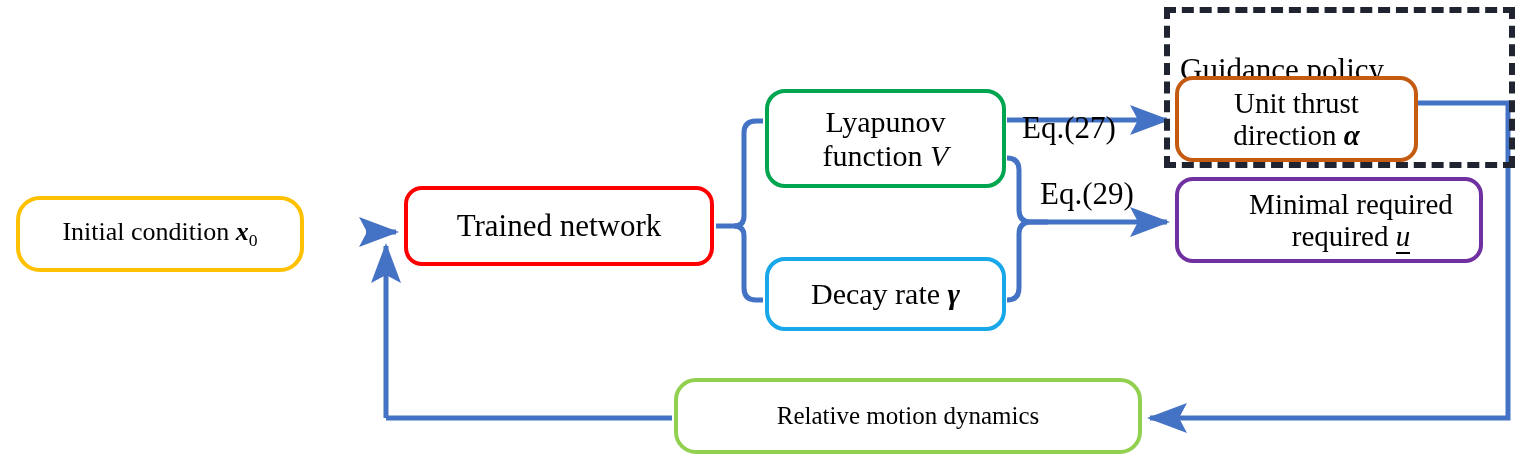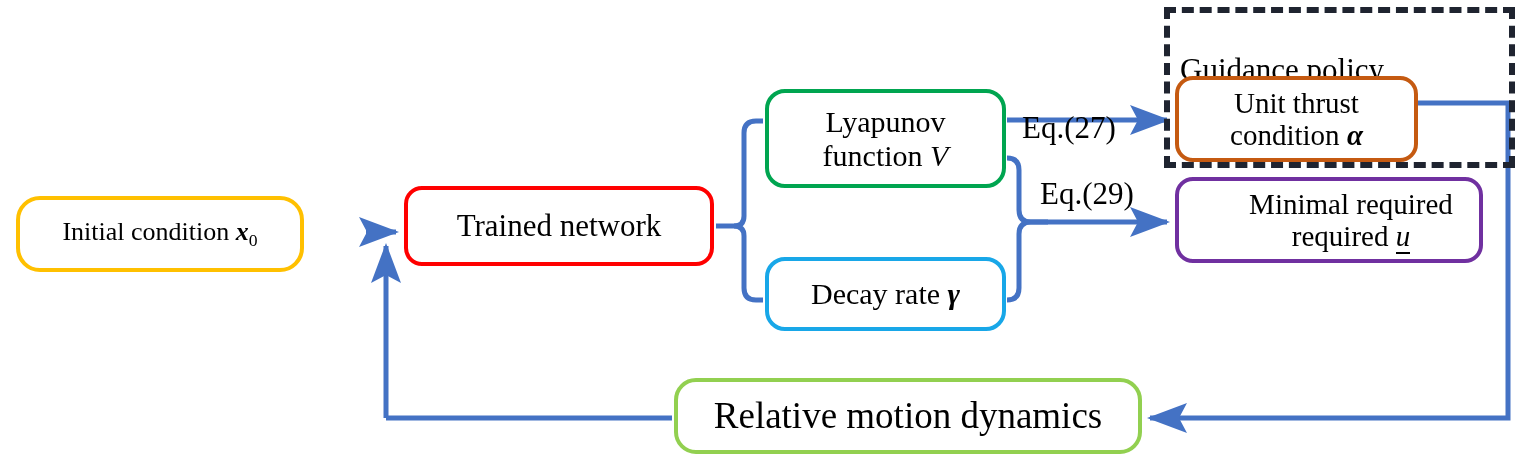--- a/index.html
+++ b/index.html
@@ -70,21 +70,21 @@
     left: 1175px; top: 177px; width: 308px; height: 86px;
     border: 4px solid #7030A0;
     border-radius: 18px;
     font-size: 29px;
     padding-left: 44px;
   }
   .node-dynamics {
     left: 674px; top: 378px; width: 468px; height: 76px;
     border: 4px solid #92D050;
     border-radius: 22px;
-    font-size: 37px;
+    font-size: 25px;
   }
   .policy-region {
     position: absolute;
     left: 1164px; top: 7px; width: 351px; height: 161px;
     box-sizing: border-box;
     border: 6px dashed #1F2430;
     background: transparent;
   }
   .policy-label {
     position: absolute;
@@ -161,21 +161,21 @@
 
   <div class="node node-decay">
     <span><span>Decay rate </span><span class="mb">γ</span></span>
   </div>
 
   <div class="node node-lyapunov">
     <span><span>Lyapunov</span><br><span>function </span><span class="mi">V</span></span>
   </div>
 
   <div class="node node-thrust">
-    <span><span>Unit thrust</span><br><span>condition </span><span class="mb">α</span></span>
+    <span><span>Unit thrust</span><br><span>direction </span><span class="mb">α</span></span>
   </div>
 
   <div class="node node-throttle">
     <span><span>Minimal required</span><br><span>required  </span><span class="uline">u</span></span>
   </div>
 
   <div class="node node-dynamics">
     <span>Relative motion dynamics</span>
   </div>
 

